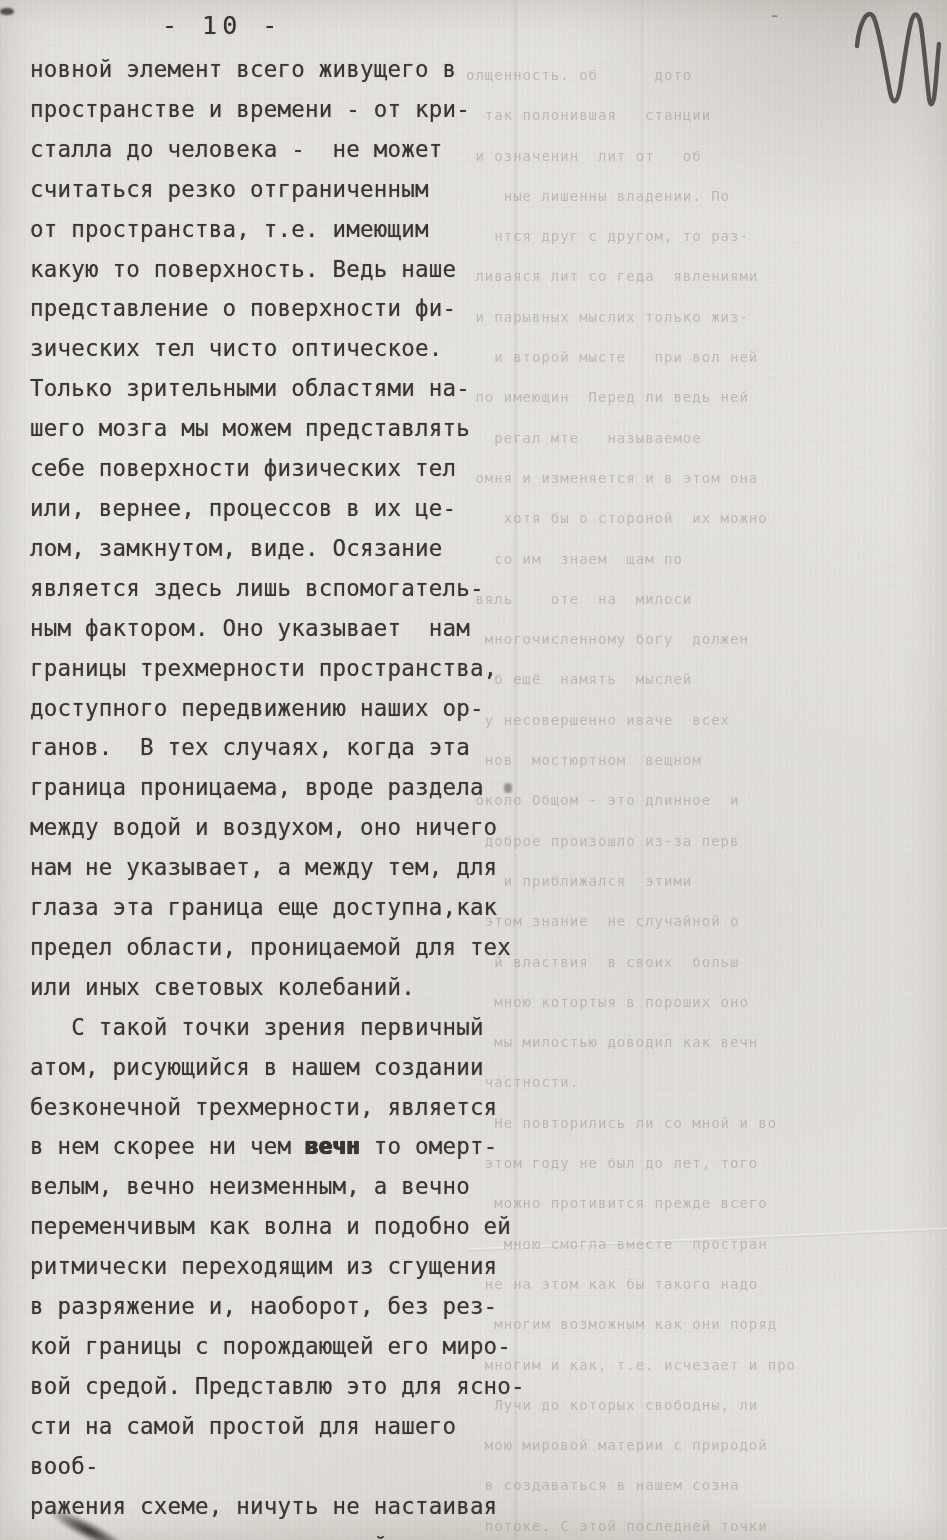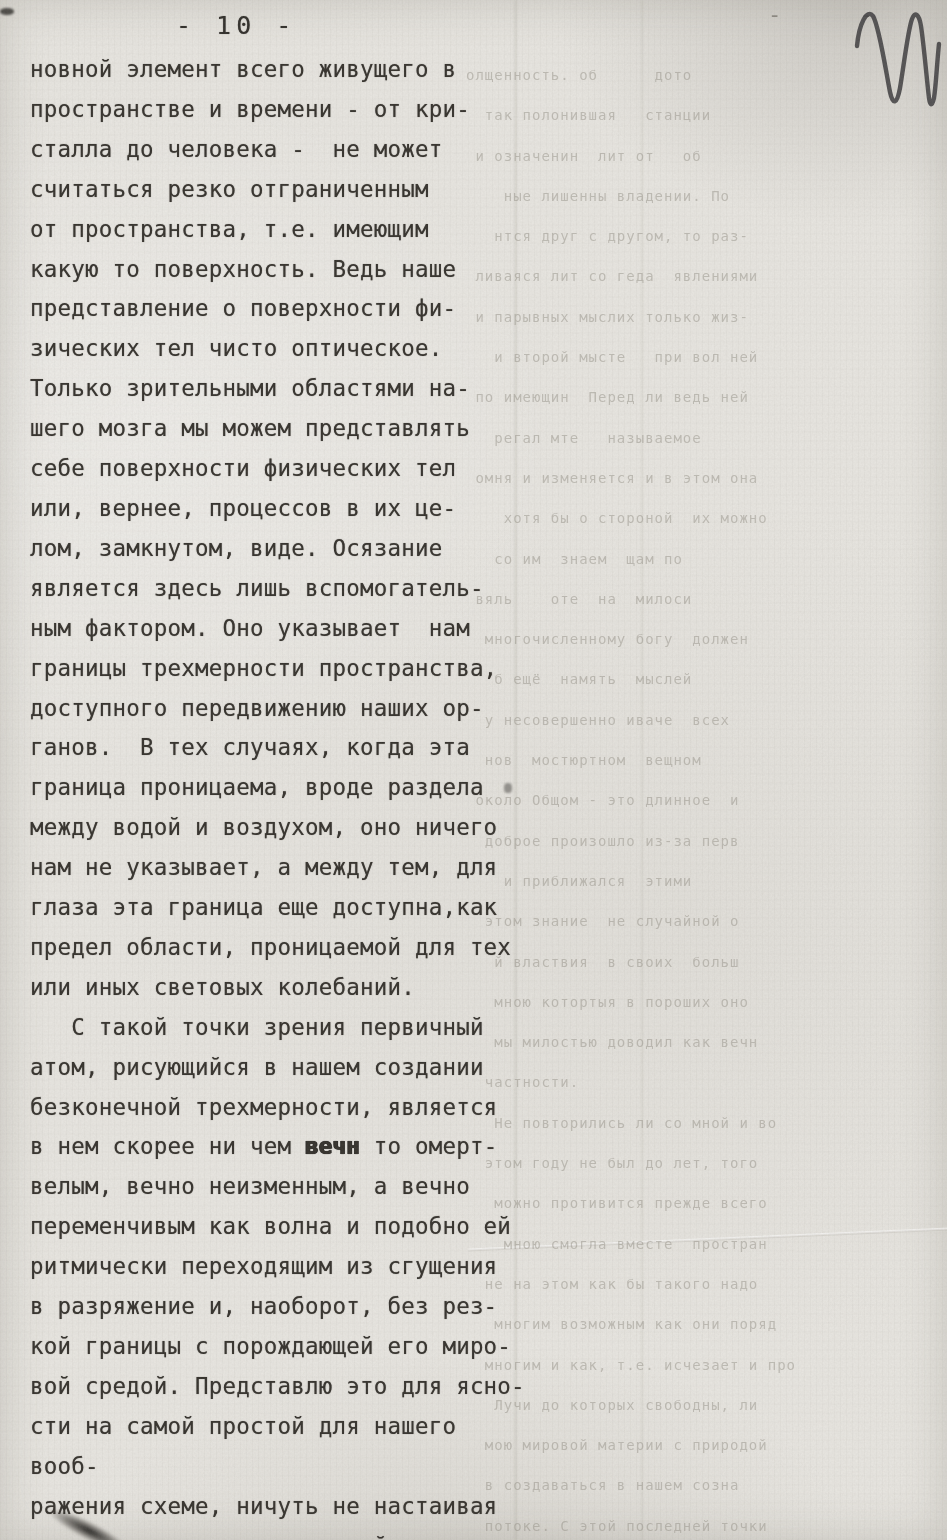--- a/index.html
+++ b/index.html
@@ -12,21 +12,21 @@
       radial-gradient(420px 300px at 90% 1%, rgba(105,100,92,.20), transparent 70%),
       radial-gradient(600px 500px at 15% 28%, rgba(255,255,255,.28), transparent 70%),
       radial-gradient(800px 600px at 72% 60%, rgba(140,135,125,.07), transparent 72%),
       radial-gradient(500px 260px at 50% 100%, rgba(120,114,102,.10), transparent 75%),
       repeating-linear-gradient(90deg, rgba(90,85,75,.030) 0px, rgba(90,85,75,.030) 1px, transparent 1px, transparent 6px),
       repeating-linear-gradient(0deg, rgba(120,115,105,.016) 0px, rgba(120,115,105,.016) 2px, transparent 2px, transparent 9px);
     box-shadow: inset 0 0 45px rgba(95,90,78,.24);
     font-family:"DejaVu Sans Mono","Liberation Mono",monospace;
   }
   .page-number{
-    position:absolute;left:176px;top:11px;
+    position:absolute;left:162px;top:11px;
     font-size:25px;letter-spacing:5px;
     color:#2f2d29;text-shadow:0 0 1px rgba(45,42,38,.5);
     white-space:pre;
   }
   .top-dashes{
     position:absolute;left:768px;top:2px;
     font-size:22px;letter-spacing:2px;color:#6f6b63;opacity:.7;
     white-space:pre;
   }
   .body-text{

